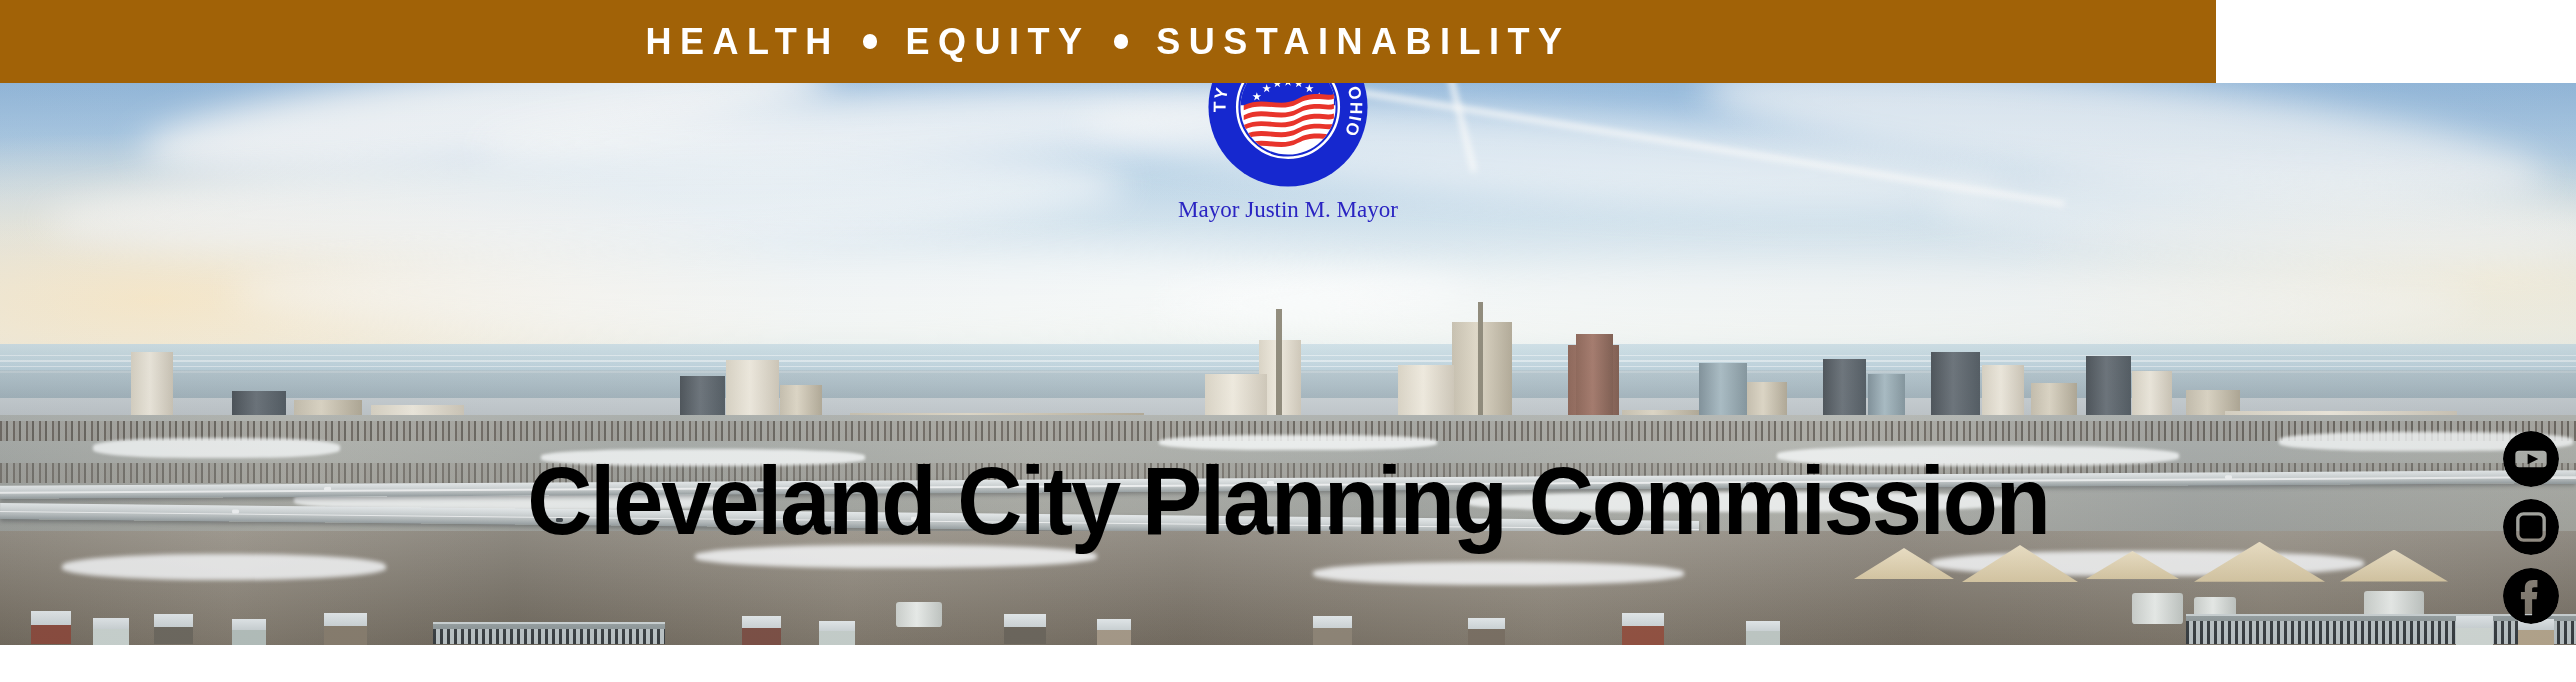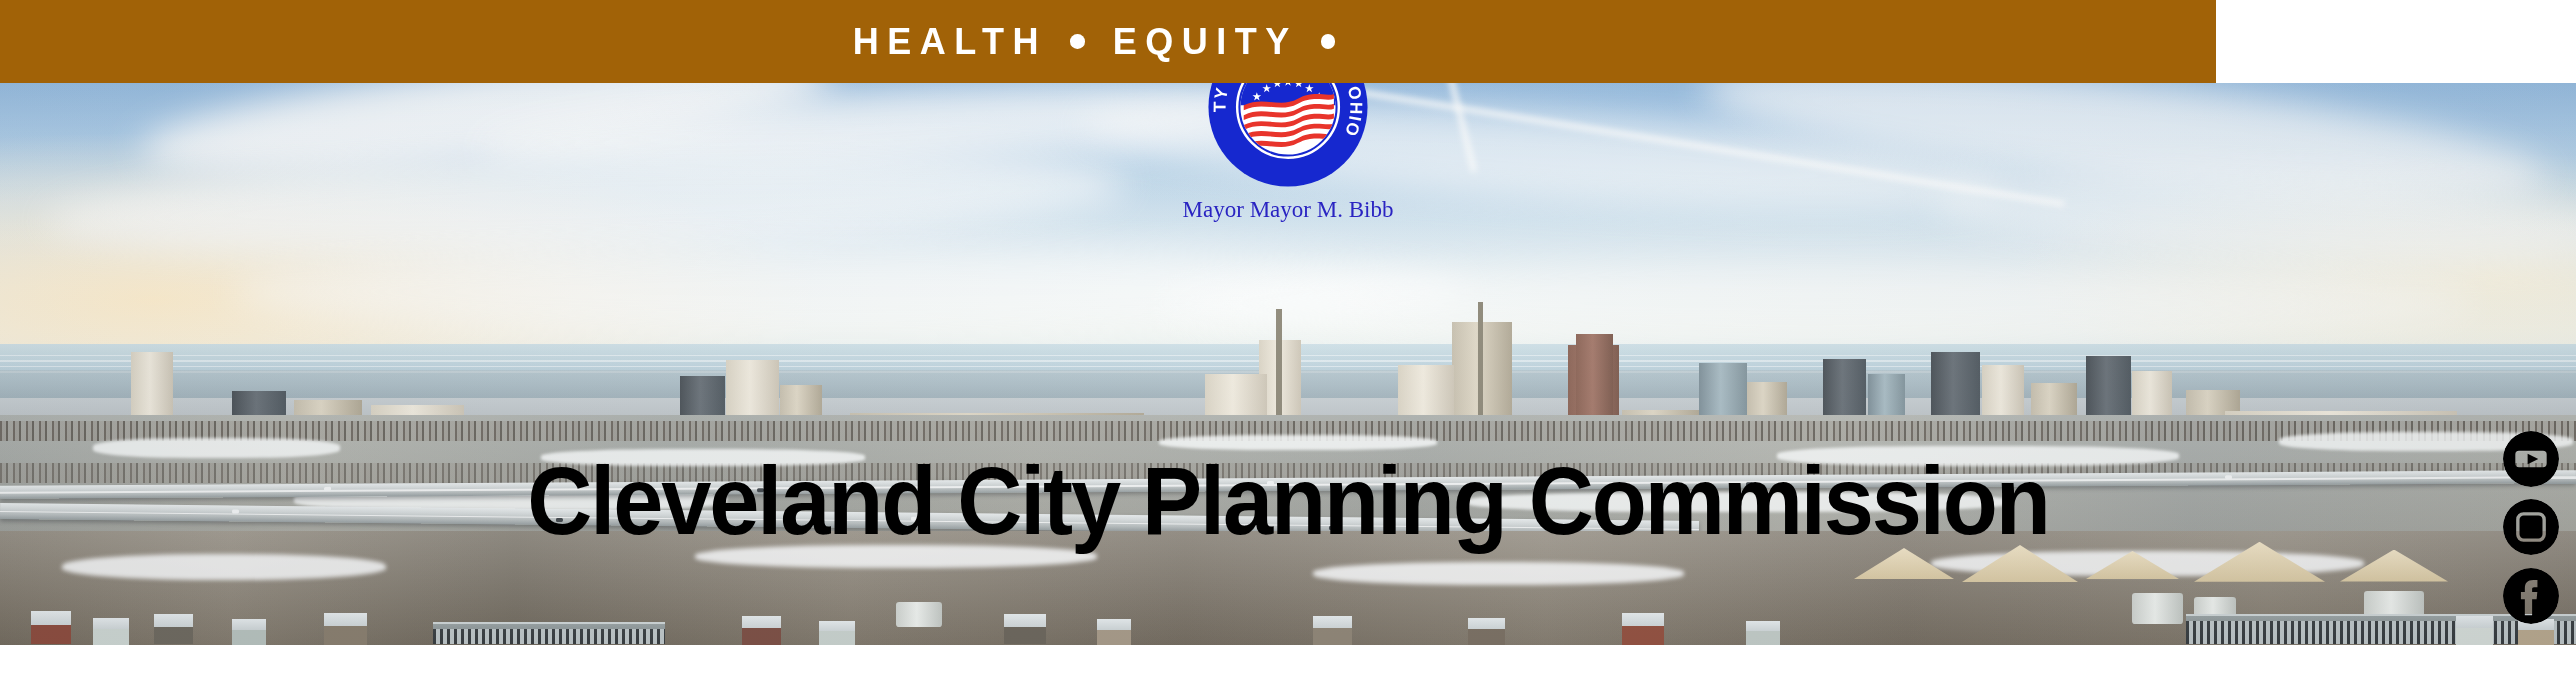--- a/index.html
+++ b/index.html
@@ -238,20 +238,21 @@
 </style>
 </head>
 <body>
 
 <div id="tagline-bar">
   <div id="tagline-inner">
     <span class="tagline-word">HEALTH</span>
     <span class="tagline-dot"></span>
     <span class="tagline-word">EQUITY</span>
     <span class="tagline-dot"></span>
+    <span class="tagline-word">SUSTAINABILITY</span>
   </div>
 </div>
 
 <div id="hero">
 
   <div class="sky">
     <div class="cloud c1"></div>
       <div class="cloud c2"></div>
       <div class="cloud c3"></div>
     <div class="cloud c4"></div>
@@ -464,21 +465,21 @@
         <path d="M46,100 C70,88 90,104 112,92 C132,81 146,90 156,86 L156,102 C146,106 132,97 112,108 C90,120 70,104 46,116 Z" fill="#ffffff"></path>
         <path d="M46,98  C70,86 90,102 112,90 C132,79 146,88 156,84 L156,90 C146,94 132,85 112,96 C90,108 70,92 46,104 Z" fill="#e8342b"></path>
         <path d="M46,110 C70,98 90,114 112,102 C132,91 146,100 156,96 L156,102 C146,106 132,97 112,108 C90,120 70,104 46,116 Z" fill="#e8342b"></path>
         <path d="M46,122 C70,110 90,126 112,114 C132,103 146,112 156,108 L156,114 C146,118 132,109 112,120 C90,132 70,116 46,128 Z" fill="#e8342b"></path>
         <path d="M46,134 C70,122 90,138 112,126 C132,115 146,124 156,120 L156,126 C146,130 132,121 112,132 C90,144 70,128 46,140 Z" fill="#e8342b"></path>
         <path d="M46,146 C70,134 90,150 112,138 C132,127 146,136 156,132 L156,138 C146,142 132,133 112,144 C90,156 70,140 46,152 Z" fill="#e8342b"></path>
       </g>
     </g>
   </svg>
 
-  <div id="brand-sub">Mayor Mayor M. Bibb</div>
+  <div id="brand-sub">Mayor Justin M. Mayor</div>
 </div>
 
 <div id="hero-title">Cleveland City Planning Commission</div>
 
 <div id="social">
 
   <svg class="social-btn" viewBox="0 0 40 40" xmlns="http://www.w3.org/2000/svg" role="button" aria-label="YouTube">
     <path fill="#000000" fill-rule="evenodd" clip-rule="evenodd" d="M20 0 A20 20 0 1 0 20 40 A20 20 0 1 0 20 0 Z
          M11.4 14.1 h17.2 a2.6 2.6 0 0 1 2.6 2.6 v6.6 a2.6 2.6 0 0 1 -2.6 2.6 h-17.2
          a2.6 2.6 0 0 1 -2.6 -2.6 v-6.6 a2.6 2.6 0 0 1 2.6 -2.6 Z"></path>

